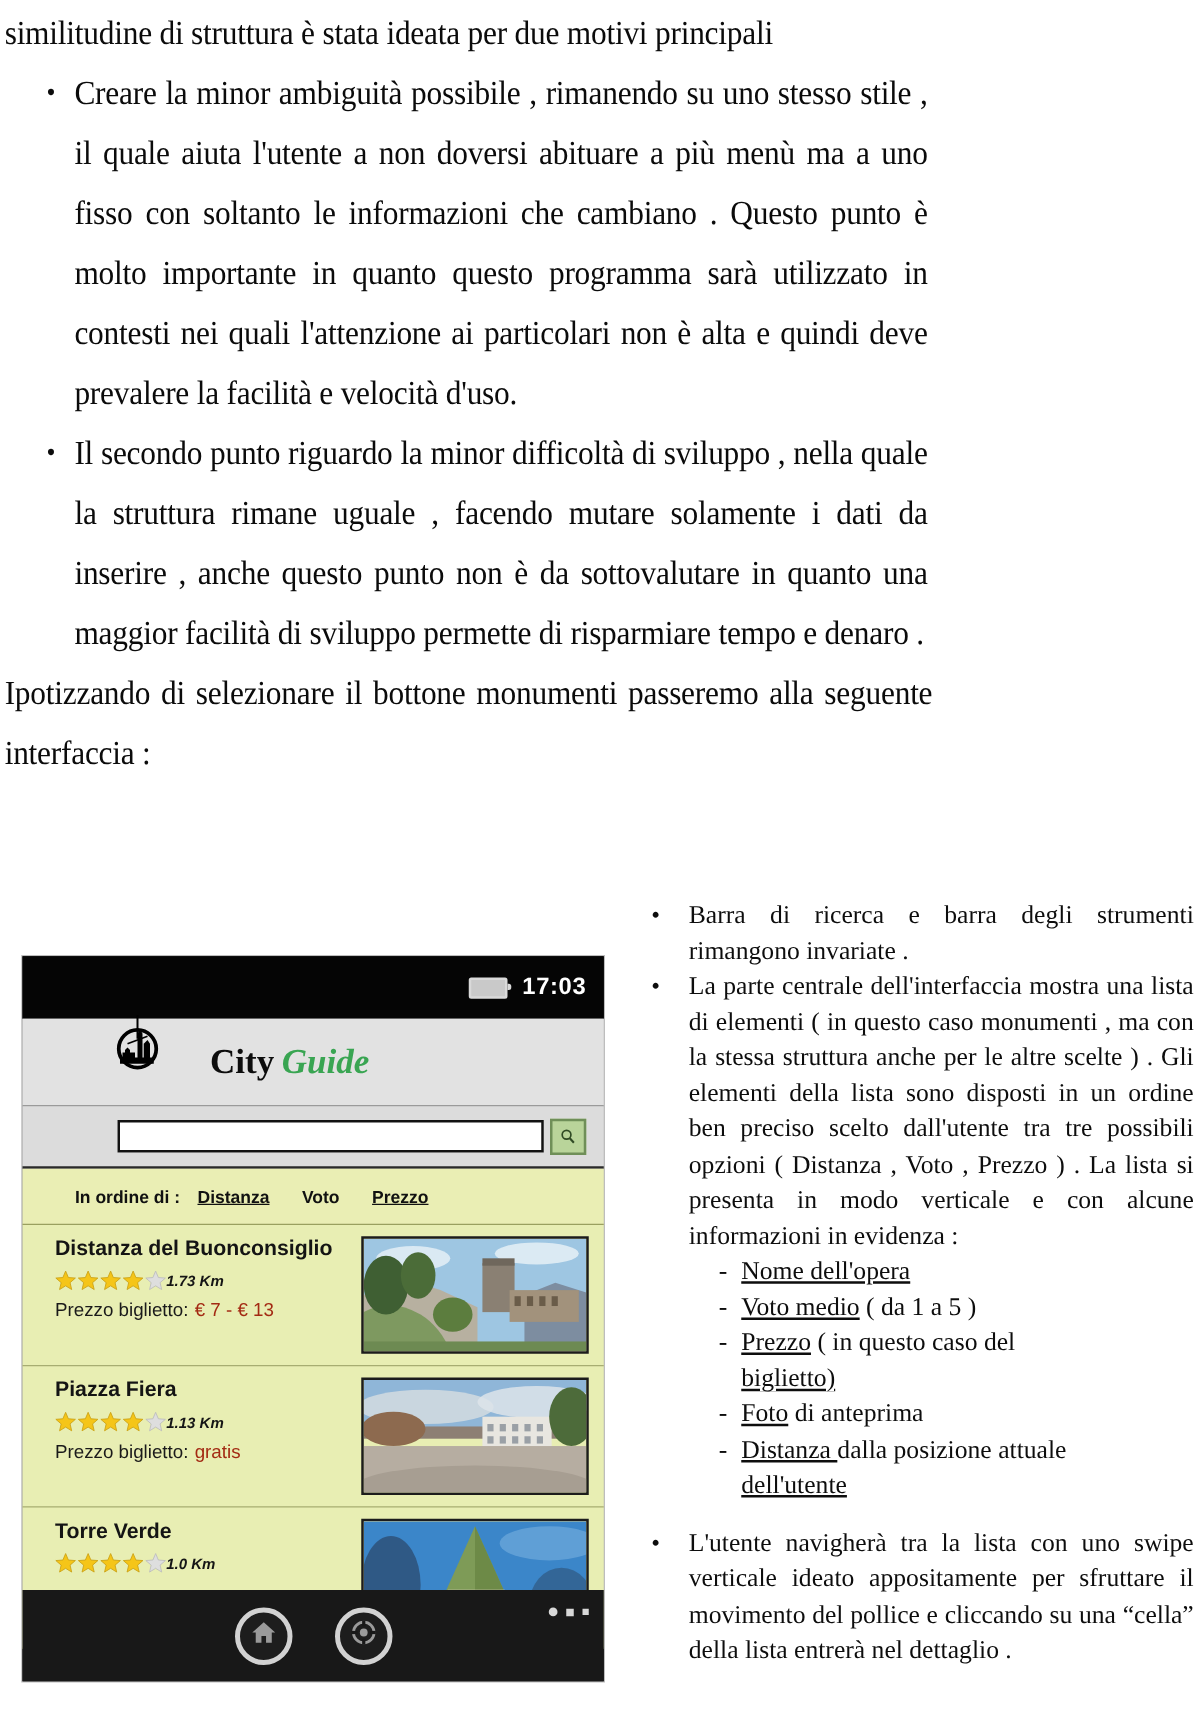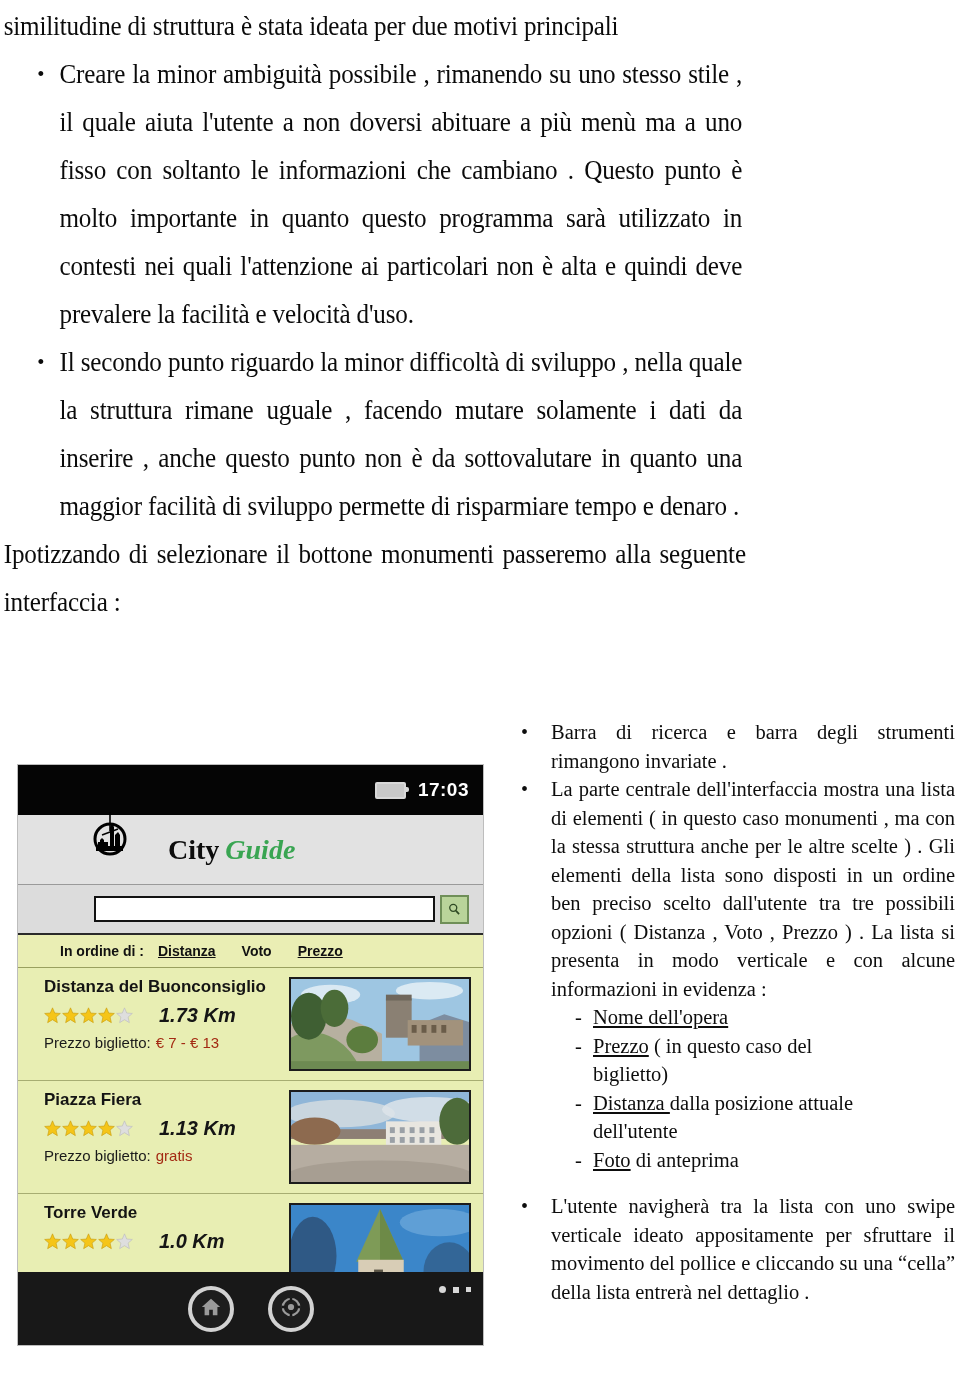--- a/index.html
+++ b/index.html
@@ -163,21 +163,21 @@
     display: flex;
     align-items: center;
     justify-content: center;
     cursor: pointer;
   }
   .search-btn svg { display: block; }
 
   .sortbar {
     background: #eaeeb4;
     border-bottom: 1px solid #9aa05f;
-    height: 33px;
+    height: 45px;
     display: flex;
     align-items: center;
     padding-left: 42px;
     box-sizing: border-box;
     font-family: "Liberation Sans", "DejaVu Sans", sans-serif;
     font-size: 14px;
     font-weight: bold;
     color: #111;
   }
   .sort-label { margin-right: 14px; }
@@ -210,23 +210,22 @@
     margin-bottom: 7px;
   }
   .li-row2 {
     display: flex;
     align-items: center;
     margin-bottom: 7px;
   }
   .stars { display: flex; gap: 1px; }
   .star { width: 17px; height: 17px; display: block; }
   .li-dist {
-    margin-left: 26px;
     font-family: "Liberation Sans", "DejaVu Sans", sans-serif;
-    font-size: 20px;
+    font-size: 12px;
     font-weight: bold;
     font-style: italic;
     color: #151515;
     white-space: nowrap;
   }
   .li-price {
     font-family: "Liberation Sans", "DejaVu Sans", sans-serif;
     font-size: 15px;
     font-weight: normal;
     color: #1a1a1a;
@@ -321,21 +320,21 @@
     text-align: left;
     white-space: normal;
   }
   .sub-list li::before {
     content: "-";
     position: absolute;
     left: 0;
     top: 0;
   }
   .u { text-decoration: underline; }
-  .center-cont { display: block; text-align: center; padding-right: 60px; }
+  .center-cont { display: block; text-align: center; padding-right: 60px; text-decoration: underline; }
   .notes-gap { height: 18px; }
 </style>
 </head>
 <body>
 
 <div class="doc-top">
   <div class="para lead">similitudine di struttura è stata ideata per due motivi principali</div>
   <ul class="bullets">
     <li class="para">Creare la minor ambiguità possibile , rimanendo su uno stesso stile , il quale aiuta l'utente a non doversi abituare a più menù ma a uno fisso con soltanto le informazioni che cambiano . Questo punto è molto importante in quanto questo programma sarà utilizzato in contesti nei quali l'attenzione ai particolari non è alta e quindi deve prevalere la facilità e velocità d'uso.</li>
     <li class="para">Il secondo punto riguardo la minor difficoltà di sviluppo , nella quale la struttura rimane uguale , facendo mutare solamente i dati da inserire , anche questo punto non è da sottovalutare in quanto una maggior facilità di sviluppo permette di risparmiare tempo e denaro .</li>
@@ -562,23 +561,24 @@
   </div>
 </div>
 
 <div class="notes">
   <ul>
     <li>Barra di ricerca e barra degli strumenti rimangono invariate .</li>
     <li>
       <span>La parte centrale dell'interfaccia mostra una lista di elementi ( in questo caso monumenti , ma con la stessa struttura anche per le altre scelte ) . Gli elementi della lista sono disposti in un ordine ben preciso scelto dall'utente tra tre possibili opzioni ( Distanza , Voto , Prezzo ) . La lista si presenta in modo verticale e con alcune informazioni in evidenza :</span>
       <ul class="sub-list">
         <li><span class="u">Nome dell'opera</span><span></span></li>
+        <li><span class="u">Voto medio</span><span> ( da 1 a 5 )</span></li>
         <li><span class="u">Prezzo</span><span> ( in questo caso del</span><span class="center-cont">biglietto)</span></li>
+        <li><span class="u">Foto</span><span> di anteprima</span></li>
         <li><span class="u">Distanza </span><span>dalla posizione attuale</span><span class="center-cont">dell'utente</span></li>
-        <li><span class="u">Foto</span><span> di anteprima</span></li>
       </ul>
     </li>
   </ul>
   <div class="notes-gap"></div>
   <ul>
     <li>L'utente navigherà tra la lista con uno swipe verticale ideato appositamente per sfruttare il movimento del pollice e cliccando su una “cella” della lista entrerà nel dettaglio .</li>
   </ul>
 </div>
 
 </body></html>

